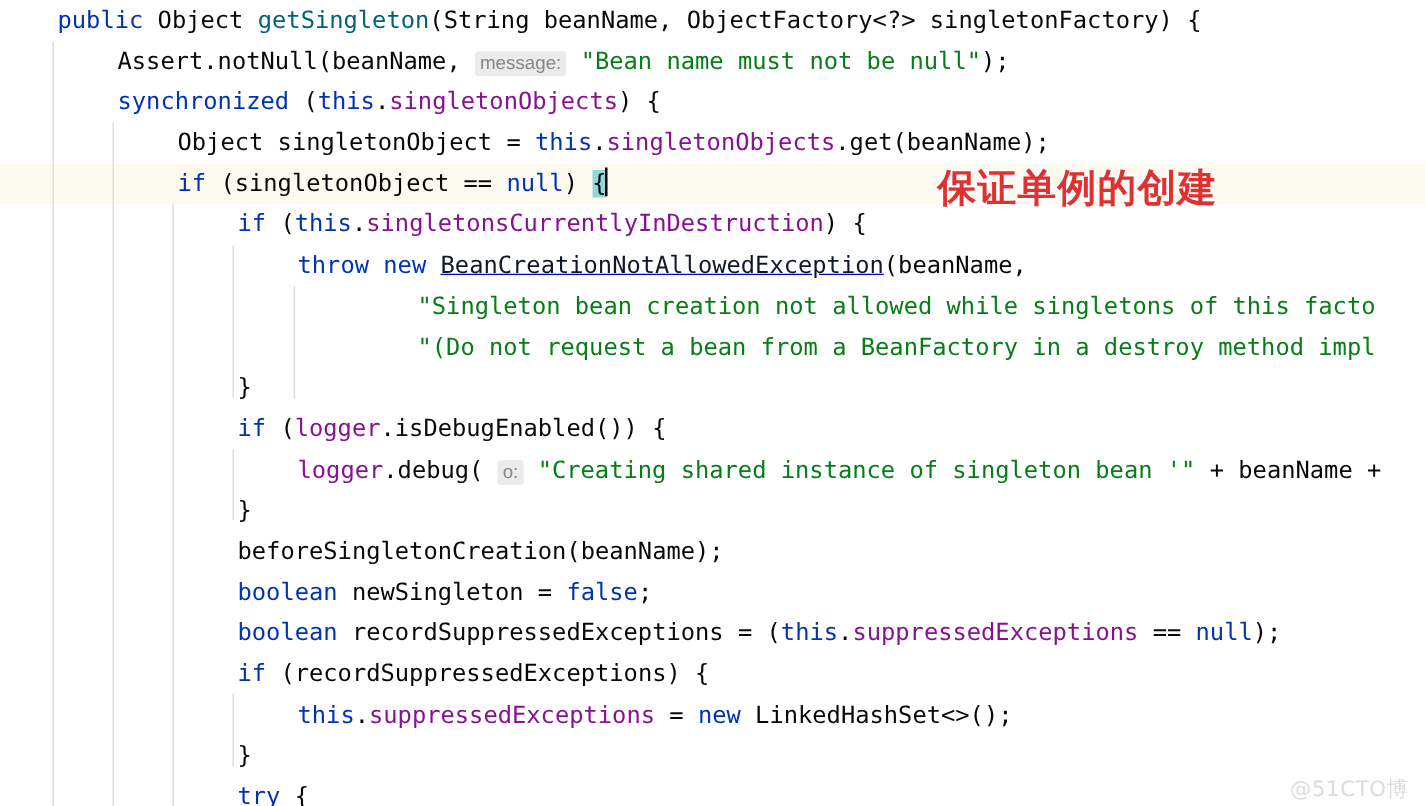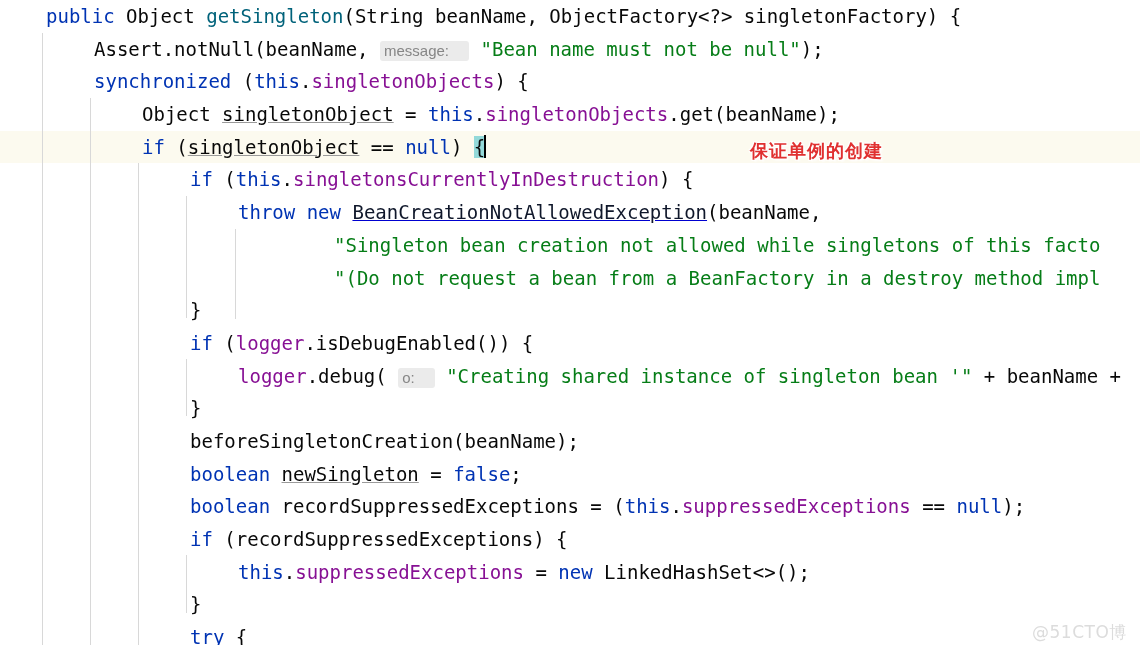--- a/index.html
+++ b/index.html
@@ -56,51 +56,51 @@
   }
 
   
   .kw      { color: #0033b3; }
   .meth    { color: #00627a; }
   .field   { color: #871094; }
   .str     { color: #067d17; }
   .plain   { color: #080808; }
   .stat    { }
   .link    { color: #0f172a; text-decoration: underline; text-decoration-color: #0000d0; }
-  .warnvar { text-decoration: underline; text-decoration-color: #9a9a9a; }
+  .warnvar { text-decoration-color: #9a9a9a; }
 
   
   .hint {
     font-family: "Liberation Sans", sans-serif;
     font-size: 15px;
     color: #868686;
     background: #ebebeb;
     border-radius: 3px;
-    padding: 1px 20px 2px 4px;
+    padding: 1px 4px 2px 4px;
   }
 
   
   .brace-hl {
     background: #93d9d9;
   }
   .caret {
     display: inline-block;
     width: 2px;
     height: 23px;
     background: #000000;
     vertical-align: -4px;
     margin-left: -1px;
   }
 
   
   .annotation {
     position: absolute;
     z-index: 5;
     font-family: "DejaVu Sans", "Liberation Sans", sans-serif;
-    font-size: 18px;
+    font-size: 31px;
     font-weight: 700;
     color: #e03030;
     letter-spacing: 1px;
     text-shadow:
        1px  1px 0 #ffffff,
       -1px  1px 0 #ffffff,
        1px -1px 0 #ffffff,
       -1px -1px 0 #ffffff,
        2px  2px 2px rgba(255,255,255,0.9);
   }

